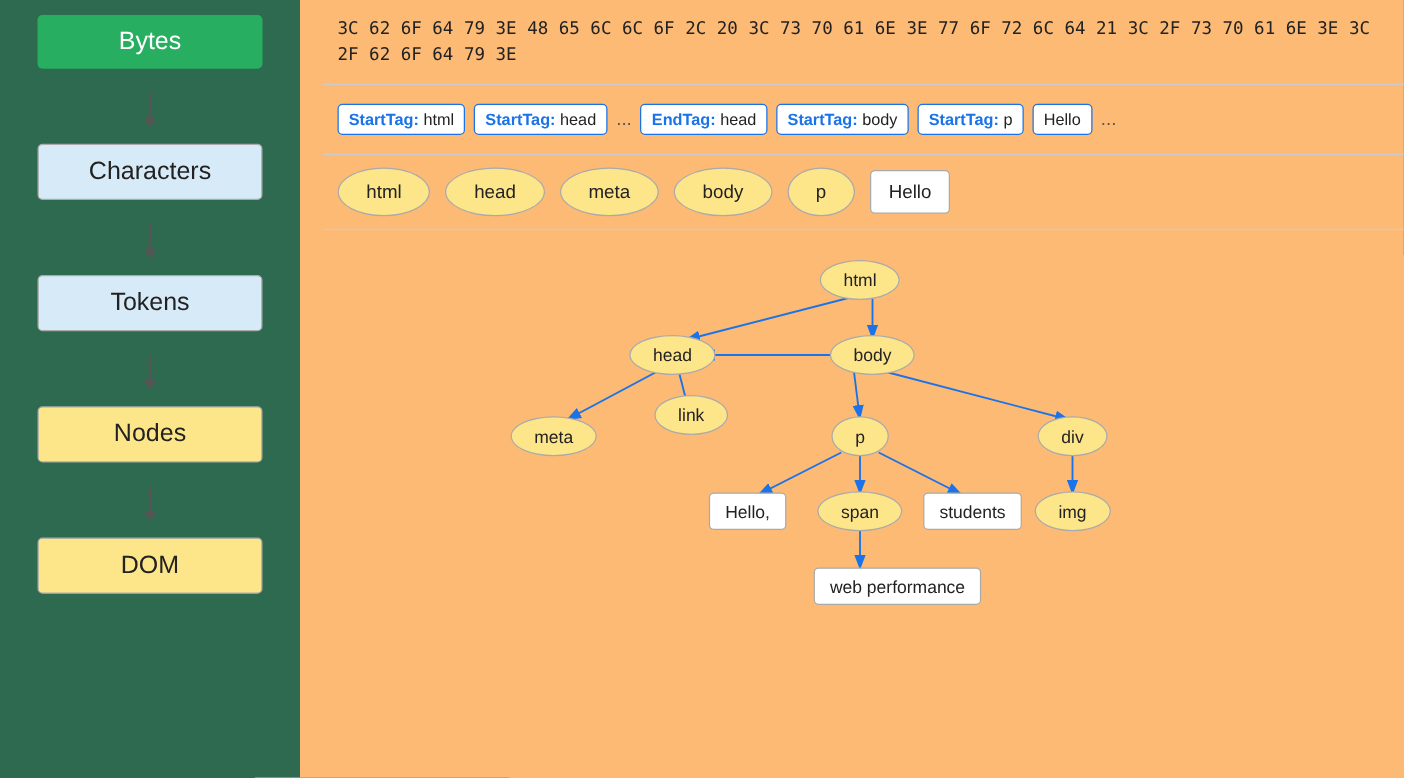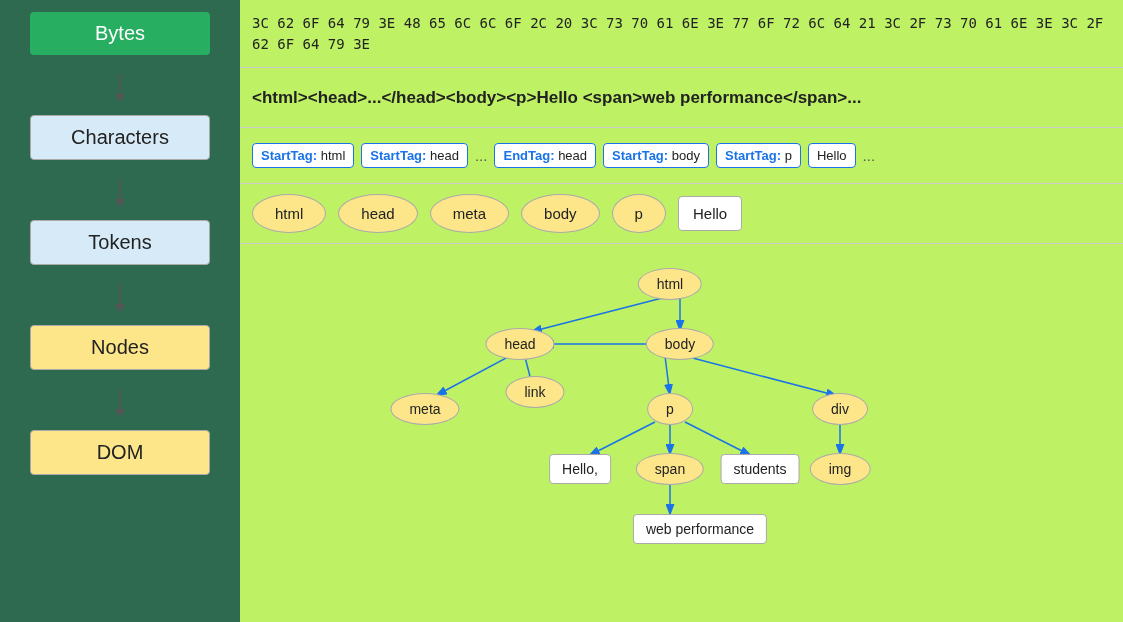--- a/index.html
+++ b/index.html
@@ -74,22 +74,23 @@
       left: -4px;
       border-left: 5px solid transparent;
       border-right: 5px solid transparent;
       border-top: 8px solid #555;
     }
     
     .content-area {
       flex: 1;
       display: flex;
       flex-direction: column;
-      background: #bef264;
-      position: relative;
+      background: #fdba74;
+      position: relative;
+      padding-left: 18px;
     }
     .section {
       border-bottom: 1px solid #ccc;
       padding: 8px 12px;
       position: relative;
     }
     .section-bytes {
       min-height: 68px;
       display: flex;
       align-items: center;
@@ -236,25 +237,20 @@
     <div class="pipeline-item dom">DOM</div>
   </div>
 
   <div class="content-area">
 
     <div class="section section-bytes">
       <div class="bytes-text">3C 62 6F 64 79 3E 48 65 6C 6C 6F 2C 20 3C 73 70 61 6E 3E 77 6F 72 6C 64 21 3C 2F 73 70 61
 6E 3E 3C 2F 62 6F 64 79 3E</div>
     </div>
 
-    <div class="section section-chars">
-      <div class="chars-text">
-        <span>&lt;html&gt;&lt;head&gt;...&lt;/head&gt;&lt;body&gt;&lt;p&gt;Hello &lt;span&gt;web performance&lt;/span&gt;...</span>
-      </div>
-    </div>
 
     <div class="section section-tokens">
       <div class="token-list">
         <div class="token-box">
           <span class="token-label">StartTag:</span>
           <span class="token-value"> html</span>
         </div>
         <div class="token-box">
           <span class="token-label">StartTag:</span>
           <span class="token-value"> head</span>

